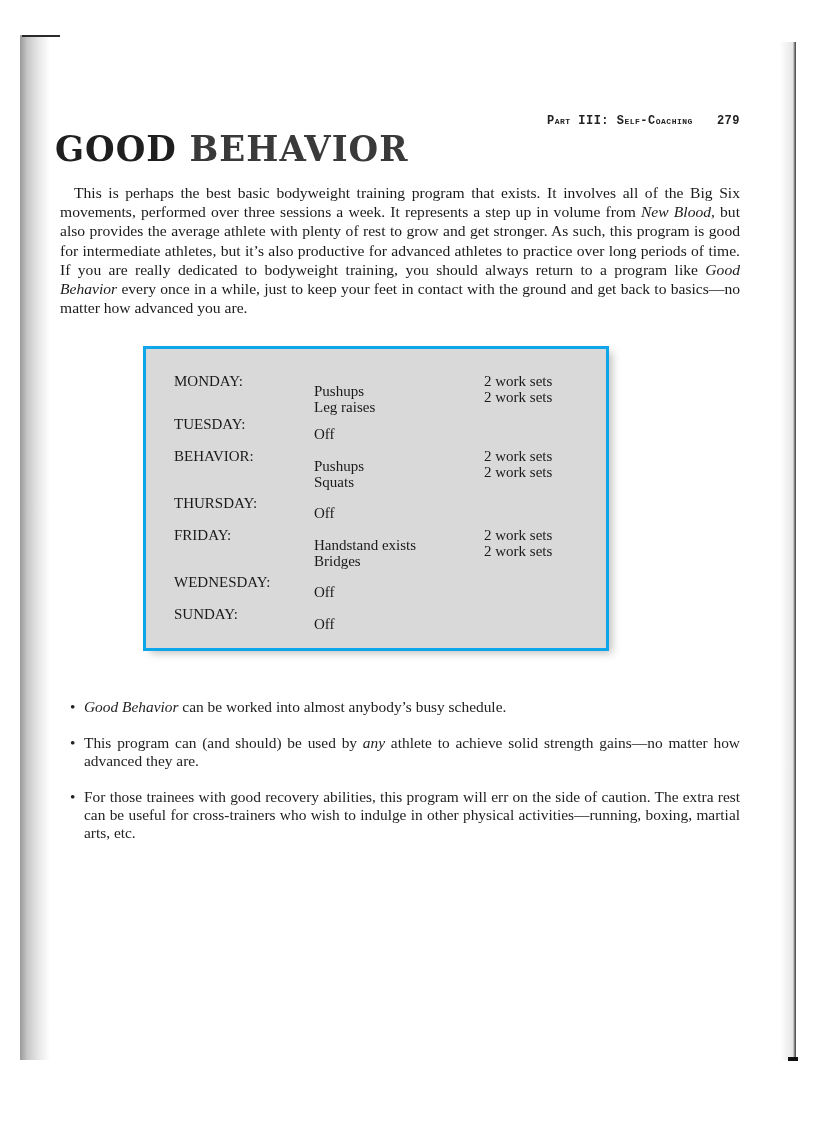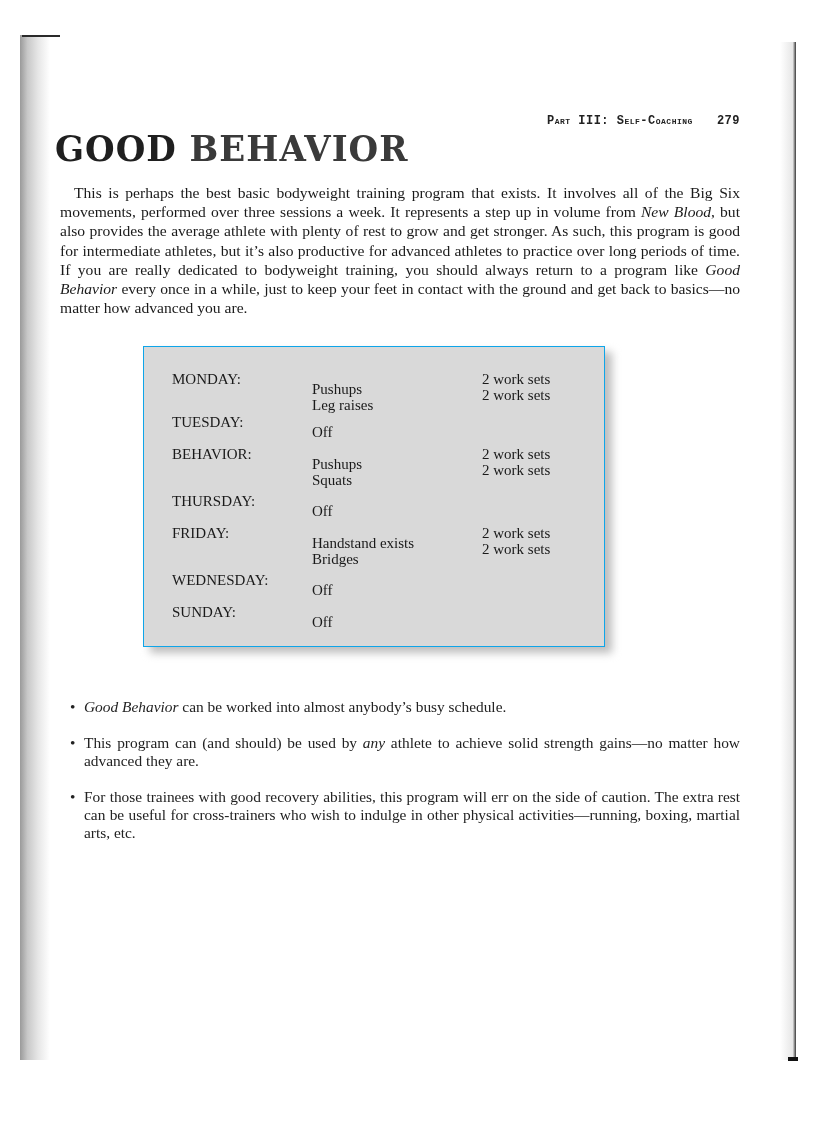--- a/index.html
+++ b/index.html
@@ -39,21 +39,21 @@
     position: absolute; left: 60px; top: 170px; width: 680px;
     font-size: 15.6px; line-height: 19.2px; text-align: justify; text-indent: 14px; margin-top: 13px;
   }
 
   .schedule-shadow {
     position: absolute; left: 150px; top: 352px; width: 462px; height: 301px;
     background: #bdbdbd; filter: blur(4px);
   }
   .schedule {
     position: absolute; left: 143px; top: 346px; width: 460px; height: 299px;
-    background: #d9d9d9; border: 1px solid #0ea5e9;
+    background: #d9d9d9; border: 3px solid #0ea5e9;
   }
   .row { position: absolute; left: 28px; width: 420px; font-size: 15px; line-height: 16px; }
   .row .day { position: absolute; left: 0; width: 140px; }
   .row .ex { position: absolute; left: 140px; width: 170px; margin-top: 10px; }
   .row .sets { position: absolute; left: 310px; width: 110px; }
   .row .ln { display: block; }
 
   .bullets { position: absolute; left: 70px; top: 698px; width: 670px; font-size: 15.4px; line-height: 18px; color: #222; }
   .bullet { position: relative; padding-left: 14px; margin-bottom: 18px; text-align: justify; }
   .bullet .dot { position: absolute; left: 0; top: 0; }

